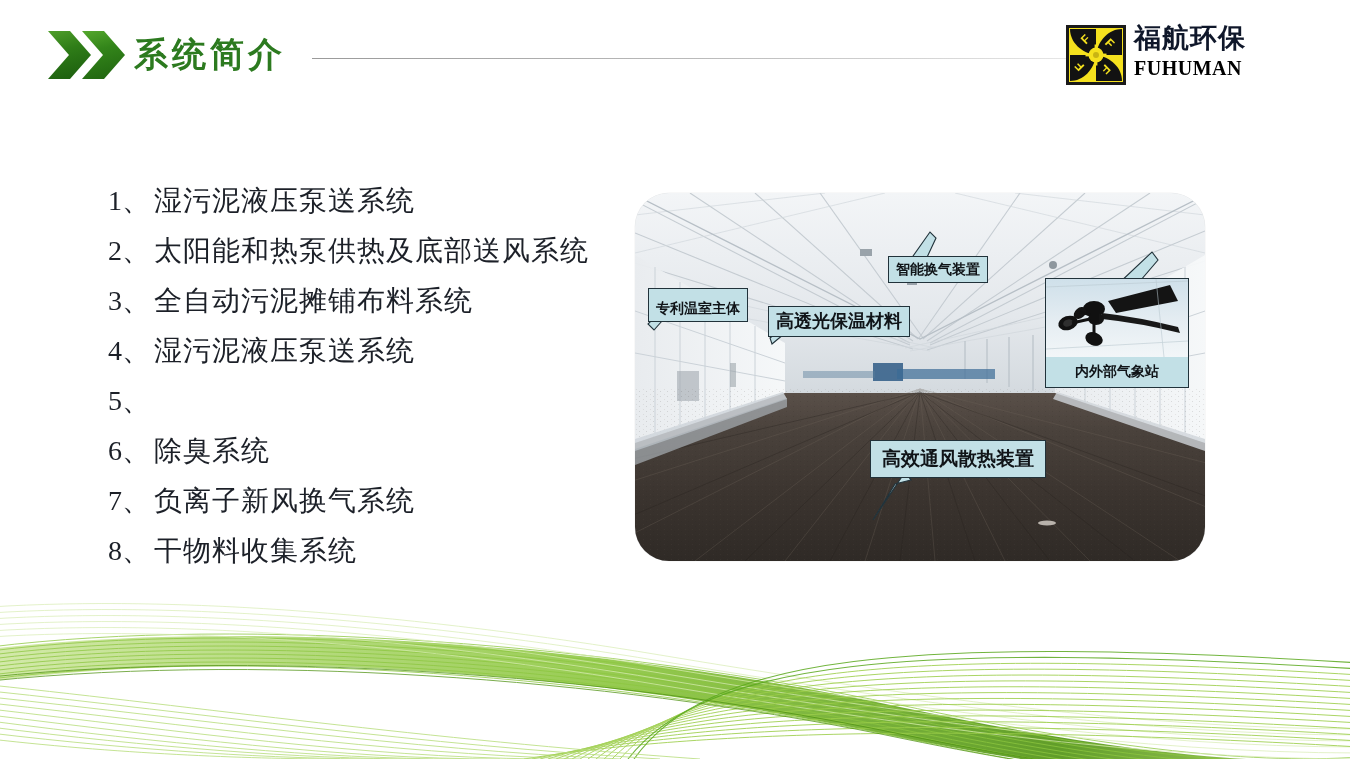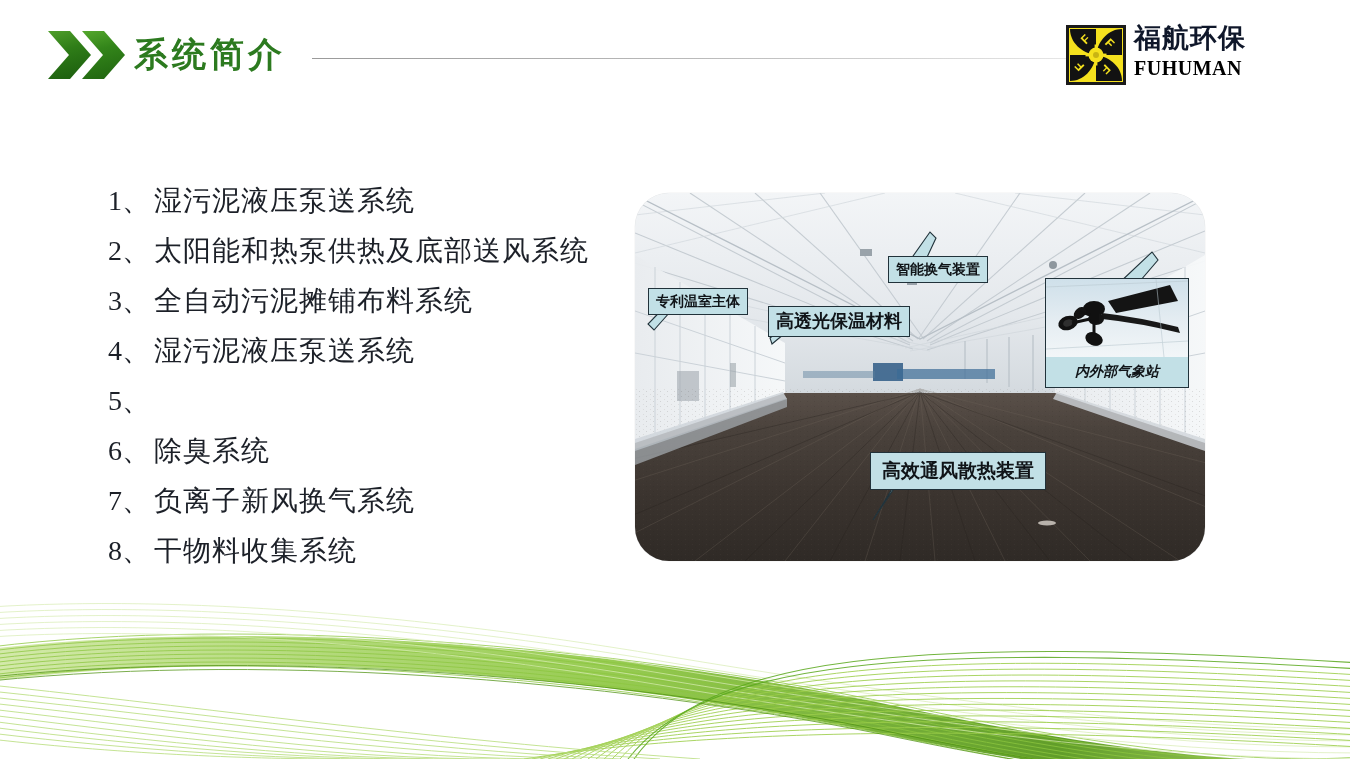--- a/index.html
+++ b/index.html
@@ -135,39 +135,38 @@
     position: absolute;
     background: #c2e0e6;
     border: 1.3px solid #21323a;
     font-family: "Liberation Sans", "DejaVu Sans", sans-serif;
     font-weight: 700;
     color: #101418;
     white-space: nowrap;
     line-height: 1;
     z-index: 6;
   }
-  #callout-0 { left: 648px; top: 288px; padding: 5px 7px 6px; font-size: 14px; }
+  #callout-0 { left: 648px; top: 288px; padding: 12px 7px 6px; font-size: 14px; }
   #callout-1 { left: 768px; top: 306px; padding: 5px 7px 6px; font-size: 18px; }
   #callout-2 { left: 888px; top: 256px; padding: 5px 7px 6px; font-size: 14px; }
-  #callout-3 { left: 870px; top: 440px; padding: 8px 11px 9px; font-size: 19px; margin-top: 12px; }
+  #callout-3 { left: 870px; top: 440px; padding: 8px 11px 9px; font-size: 19px; }
 
   .tail { position: absolute; z-index: 5; }
 
   
   #inset {
     position: absolute;
     left: 1045px;
     top: 278px;
     width: 142px;
     height: 108px;
     border: 1.3px solid #21323a;
     background: #6d28d9;
     overflow: hidden;
     z-index: 7;
-    font-style: italic;
   }
   #inset-photo {
     position: absolute;
     left: 0; top: 0;
     width: 142px; height: 78px;
     overflow: hidden;
   }
   #inset-caption {
     position: absolute;
     left: 0; bottom: 0;

